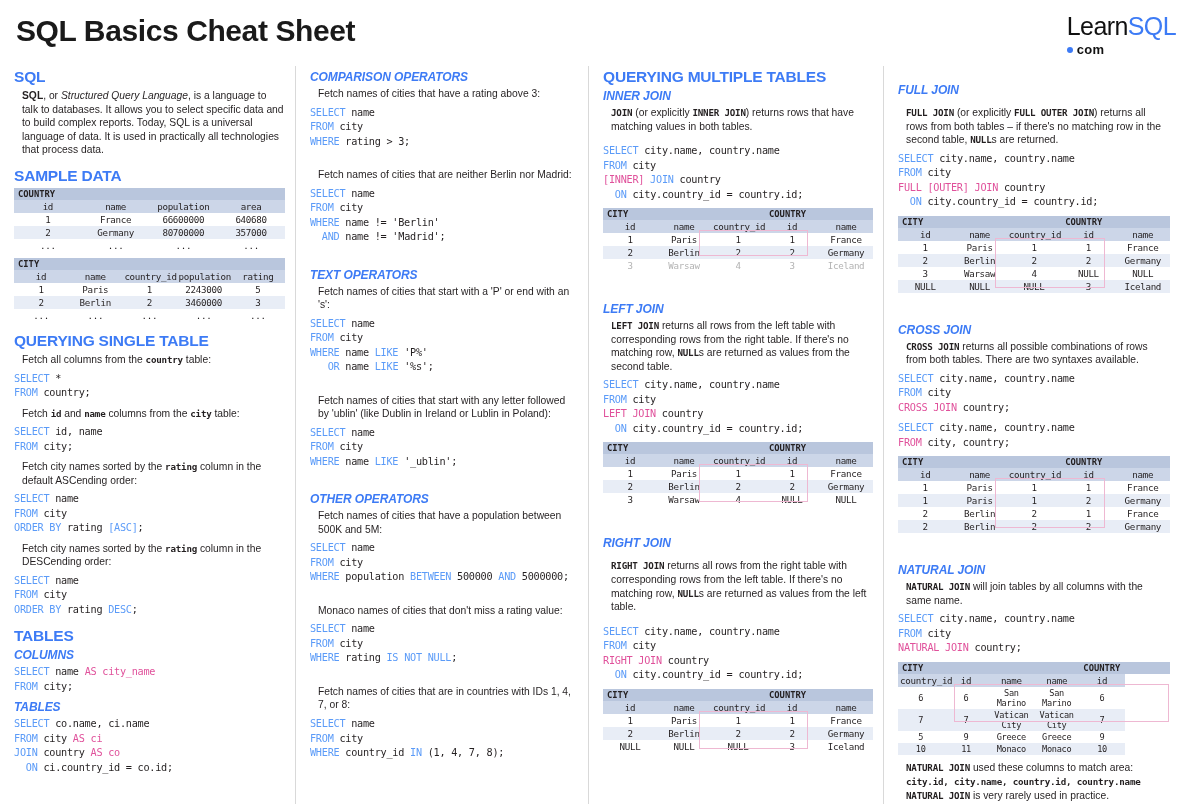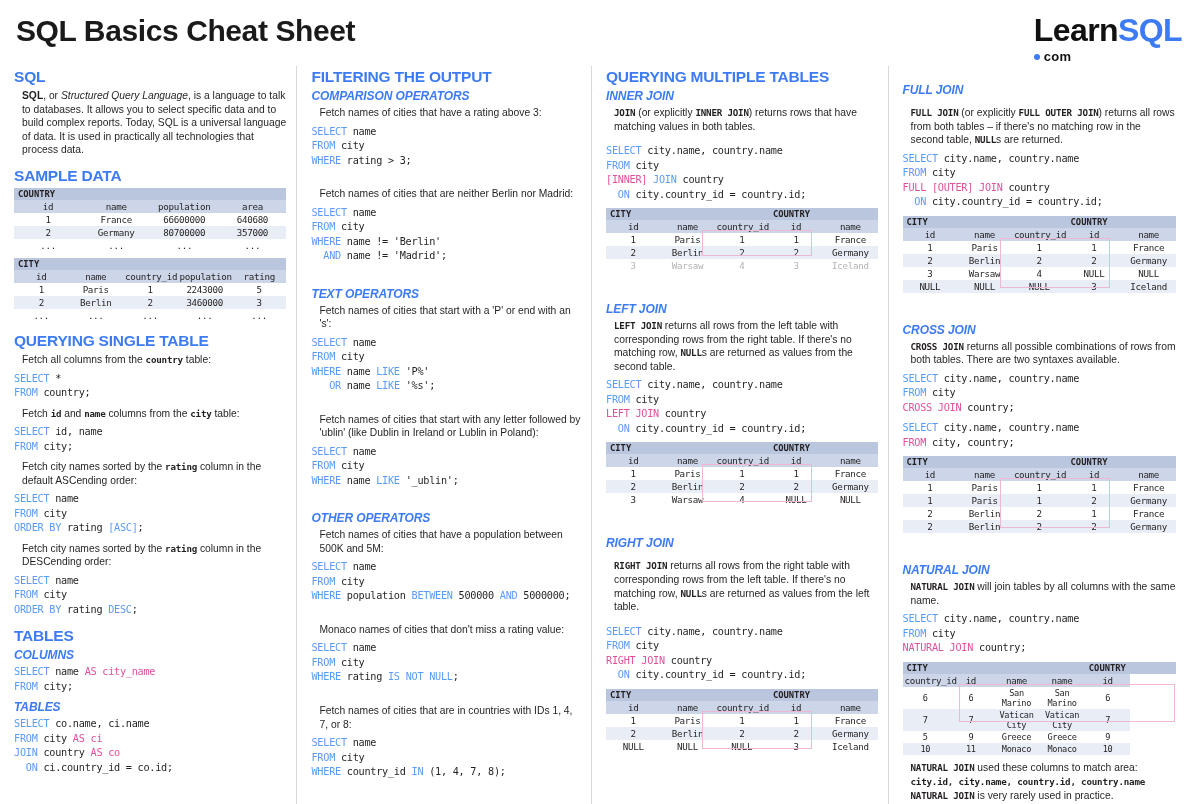--- a/index.html
+++ b/index.html
@@ -4,27 +4,27 @@
 <style>
   * { box-sizing: border-box; }
   html, body { margin:0; padding:0; }
   body {
     width:1200px; height:804px;
     background:#ffffff;
     font-family:"Liberation Sans", sans-serif;
     color:#231f20;
     overflow:hidden;
   }
-  .page { position:relative; width:1200px; height:804px; padding:14px 14px 0 14px; }
+  .page { position:relative; width:1200px; height:804px; padding:14px 20px 0 14px; }
 
   
   .header { display:flex; align-items:flex-start; justify-content:space-between; height:48px; }
   .doc-title { font-size:30px; font-weight:bold; letter-spacing:-0.4px; line-height:1; margin:2px 0 0 2px; color:#1a1a1a; }
   .logo { text-align:left; padding-right:4px; }
-  .logo-main { font-size:32px; font-weight:bold; line-height:1; letter-spacing:-0.6px; }
+  .logo-main { font-size:25px; font-weight:normal; line-height:1; letter-spacing:-0.6px; }
   .logo-learn { color:#111111; }
   .logo-sql { color:#3d7bf5; }
   .logo-sub { font-size:13px; font-weight:bold; color:#111111; margin-top:3px; letter-spacing:0.2px; }
   .logo-dot { display:inline-block; width:6px; height:6px; border-radius:50%; background:#3d7bf5; margin-right:4px; vertical-align:middle; position:relative; top:-1px;}
 
   
   .cols { display:flex; margin-top:4px; height:744px; }
   .col { width:286px; padding-right:10px; position:relative; }
   .col + .col { border-left:1px solid #d9d9d9; padding-left:14px; width:300px; }
   .col:nth-child(2) { width:298px; }
@@ -187,21 +187,20 @@
       <pre class="code"><span class="kw">SELECT</span> name <span class="kw2">AS city_name</span>
 <span class="kw">FROM</span> city;</pre>
       <h2 class="sub">TABLES</h2>
       <pre class="code"><span class="kw">SELECT</span> co.name, ci.name
 <span class="kw">FROM</span> city <span class="kw2">AS ci</span>
 <span class="kw">JOIN</span> country <span class="kw2">AS co</span>
   <span class="kw">ON</span> ci.country_id = co.id;</pre>
     </div>
 
     <div class="col">
-      <h1 class="sec first">FILTERING THE OUTPUT</h1>
       <h2 class="sub">COMPARISON OPERATORS</h2>
       <p class="desc">Fetch names of cities that have a rating above 3:</p>
       <pre class="code"><span class="kw">SELECT</span> name
 <span class="kw">FROM</span> city
 <span class="kw">WHERE</span> rating &gt; 3;</pre>
       <div class="spacer-m"></div>
       <p class="desc">Fetch names of cities that are neither Berlin nor Madrid:</p>
       <pre class="code"><span class="kw">SELECT</span> name
 <span class="kw">FROM</span> city
 <span class="kw">WHERE</span> name != 'Berlin'

